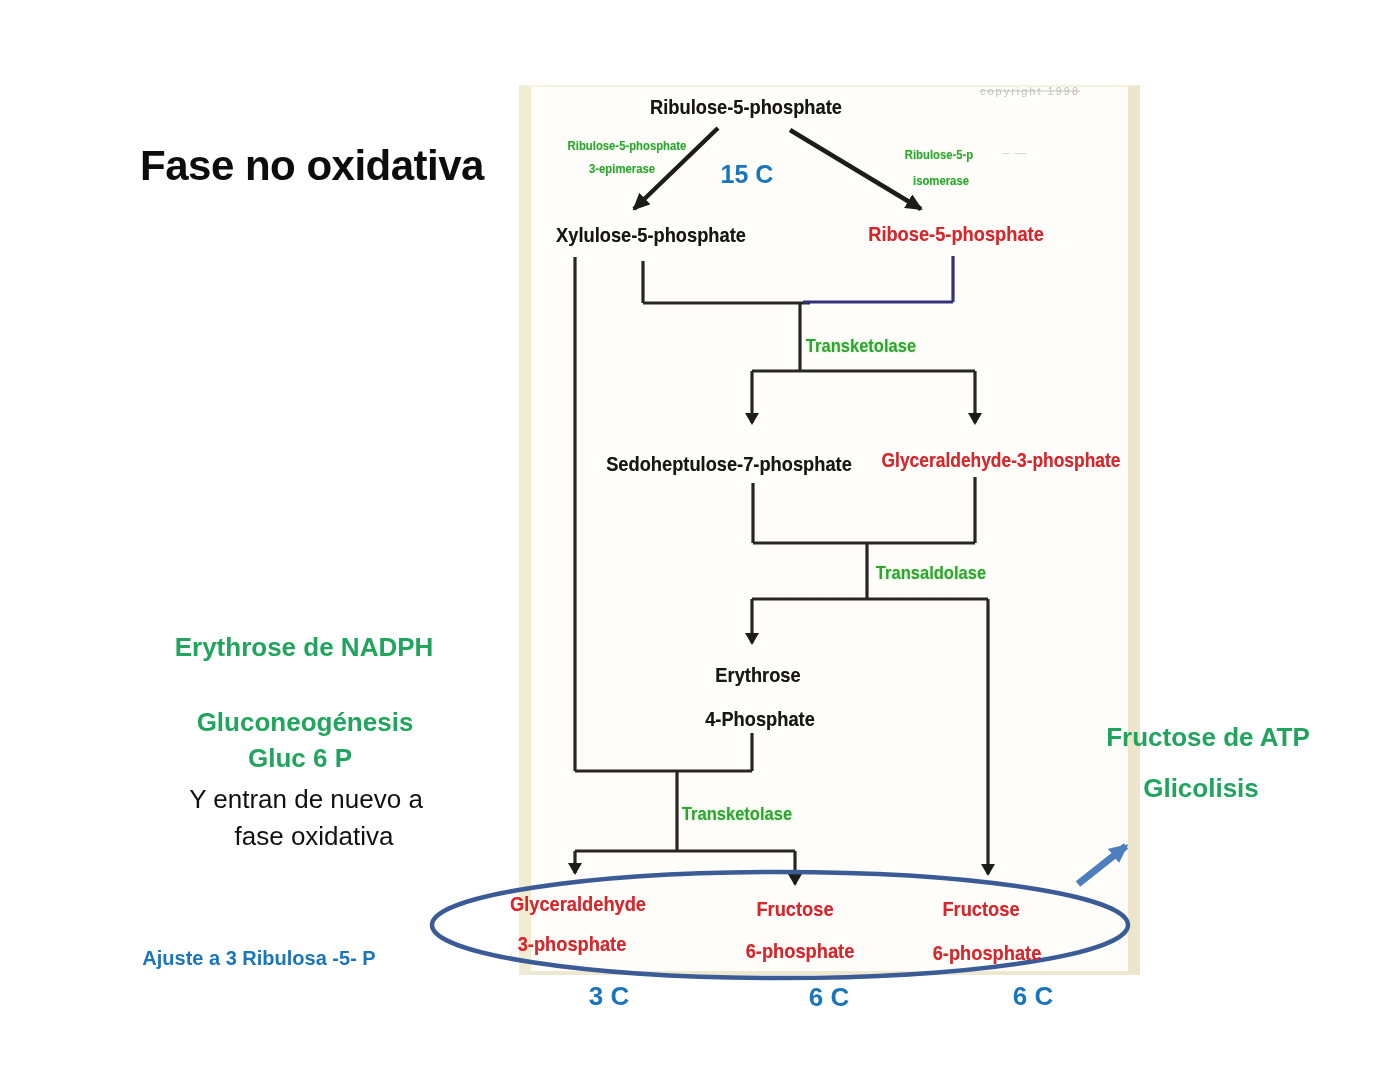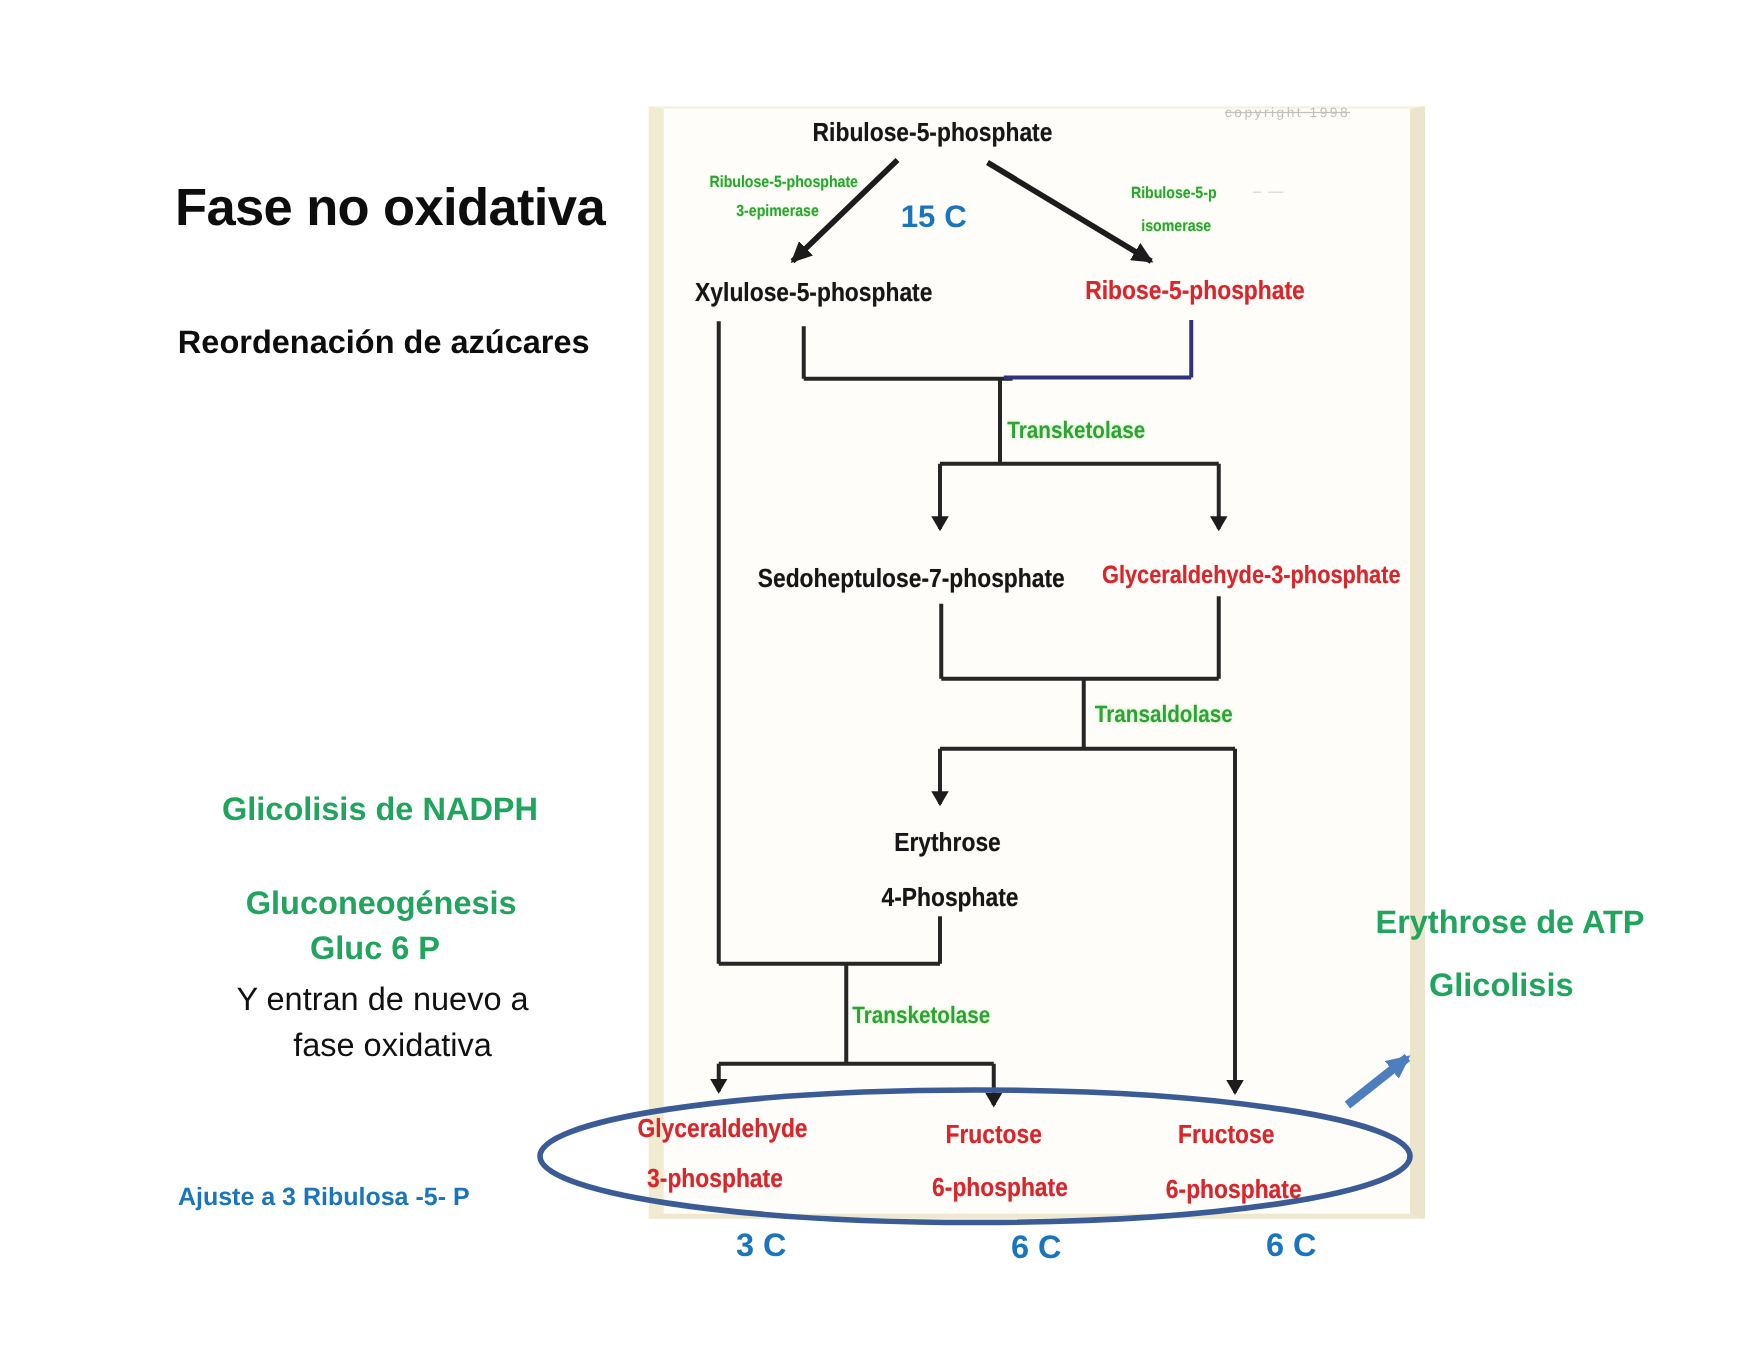--- a/index.html
+++ b/index.html
@@ -68,29 +68,28 @@
     <path d="M988,599 V874" stroke="#262626" stroke-width="3.2" marker-end="url(#ahSmall)"></path>
     <path d="M575,851 V873" stroke="#262626" stroke-width="3.2" marker-end="url(#ahSmall)"></path>
     <path d="M795,851 V884" stroke="#262626" stroke-width="3.2" marker-end="url(#ahSmall)"></path>
 
     <ellipse cx="780" cy="925" rx="348" ry="53" fill="none" stroke="#3a5b95" stroke-width="4.5"></ellipse>
 
     <path d="M1078,884 L1126,846" stroke="#4d7ebd" stroke-width="7" fill="none" marker-end="url(#ahBlue)"></path>
   </svg>
 
   <div class="lbl slide-title" style="left:312px;top:166px">Fase no oxidativa</div>
-  <div class="lbl slide-sub" style="left:307px;top:273px">Reordenación de azúcares</div>
-  <div class="lbl note-green" style="left:304px;top:647px">Glicolisis de NADPH</div>
+  <div class="lbl note-green" style="left:304px;top:647px">Erythrose de NADPH</div>
   <div class="lbl note-green" style="left:305px;top:722px">Gluconeogénesis</div>
   <div class="lbl note-green" style="left:300px;top:758px">Gluc 6 P</div>
   <div class="lbl note-black" style="left:306px;top:799px">Y entran de nuevo a</div>
   <div class="lbl note-black" style="left:314px;top:836px">fase oxidativa</div>
   <div class="lbl note-blue" style="left:259px;top:958px">Ajuste a 3 Ribulosa -5- P</div>
 
-  <div class="lbl note-green" style="left:1208px;top:737px">Erythrose de ATP</div>
+  <div class="lbl note-green" style="left:1208px;top:737px">Fructose de ATP</div>
   <div class="lbl note-green" style="left:1201px;top:788px">Glicolisis</div>
 
   <div class="lbl remnant" style="left:1030px;top:91px">copyright 1998</div>
 
   <div class="lbl sq node-black" style="left:746px;top:106px">Ribulose-5-phosphate</div>
 
   <div class="lbl sq enz-sm" style="left:627px;top:145px">Ribulose-5-phosphate</div>
   <div class="lbl sq enz-sm" style="left:622px;top:168px">3-epimerase</div>
 
   <div class="lbl sq enz-sm" style="left:939px;top:154px">Ribulose-5-p</div>

